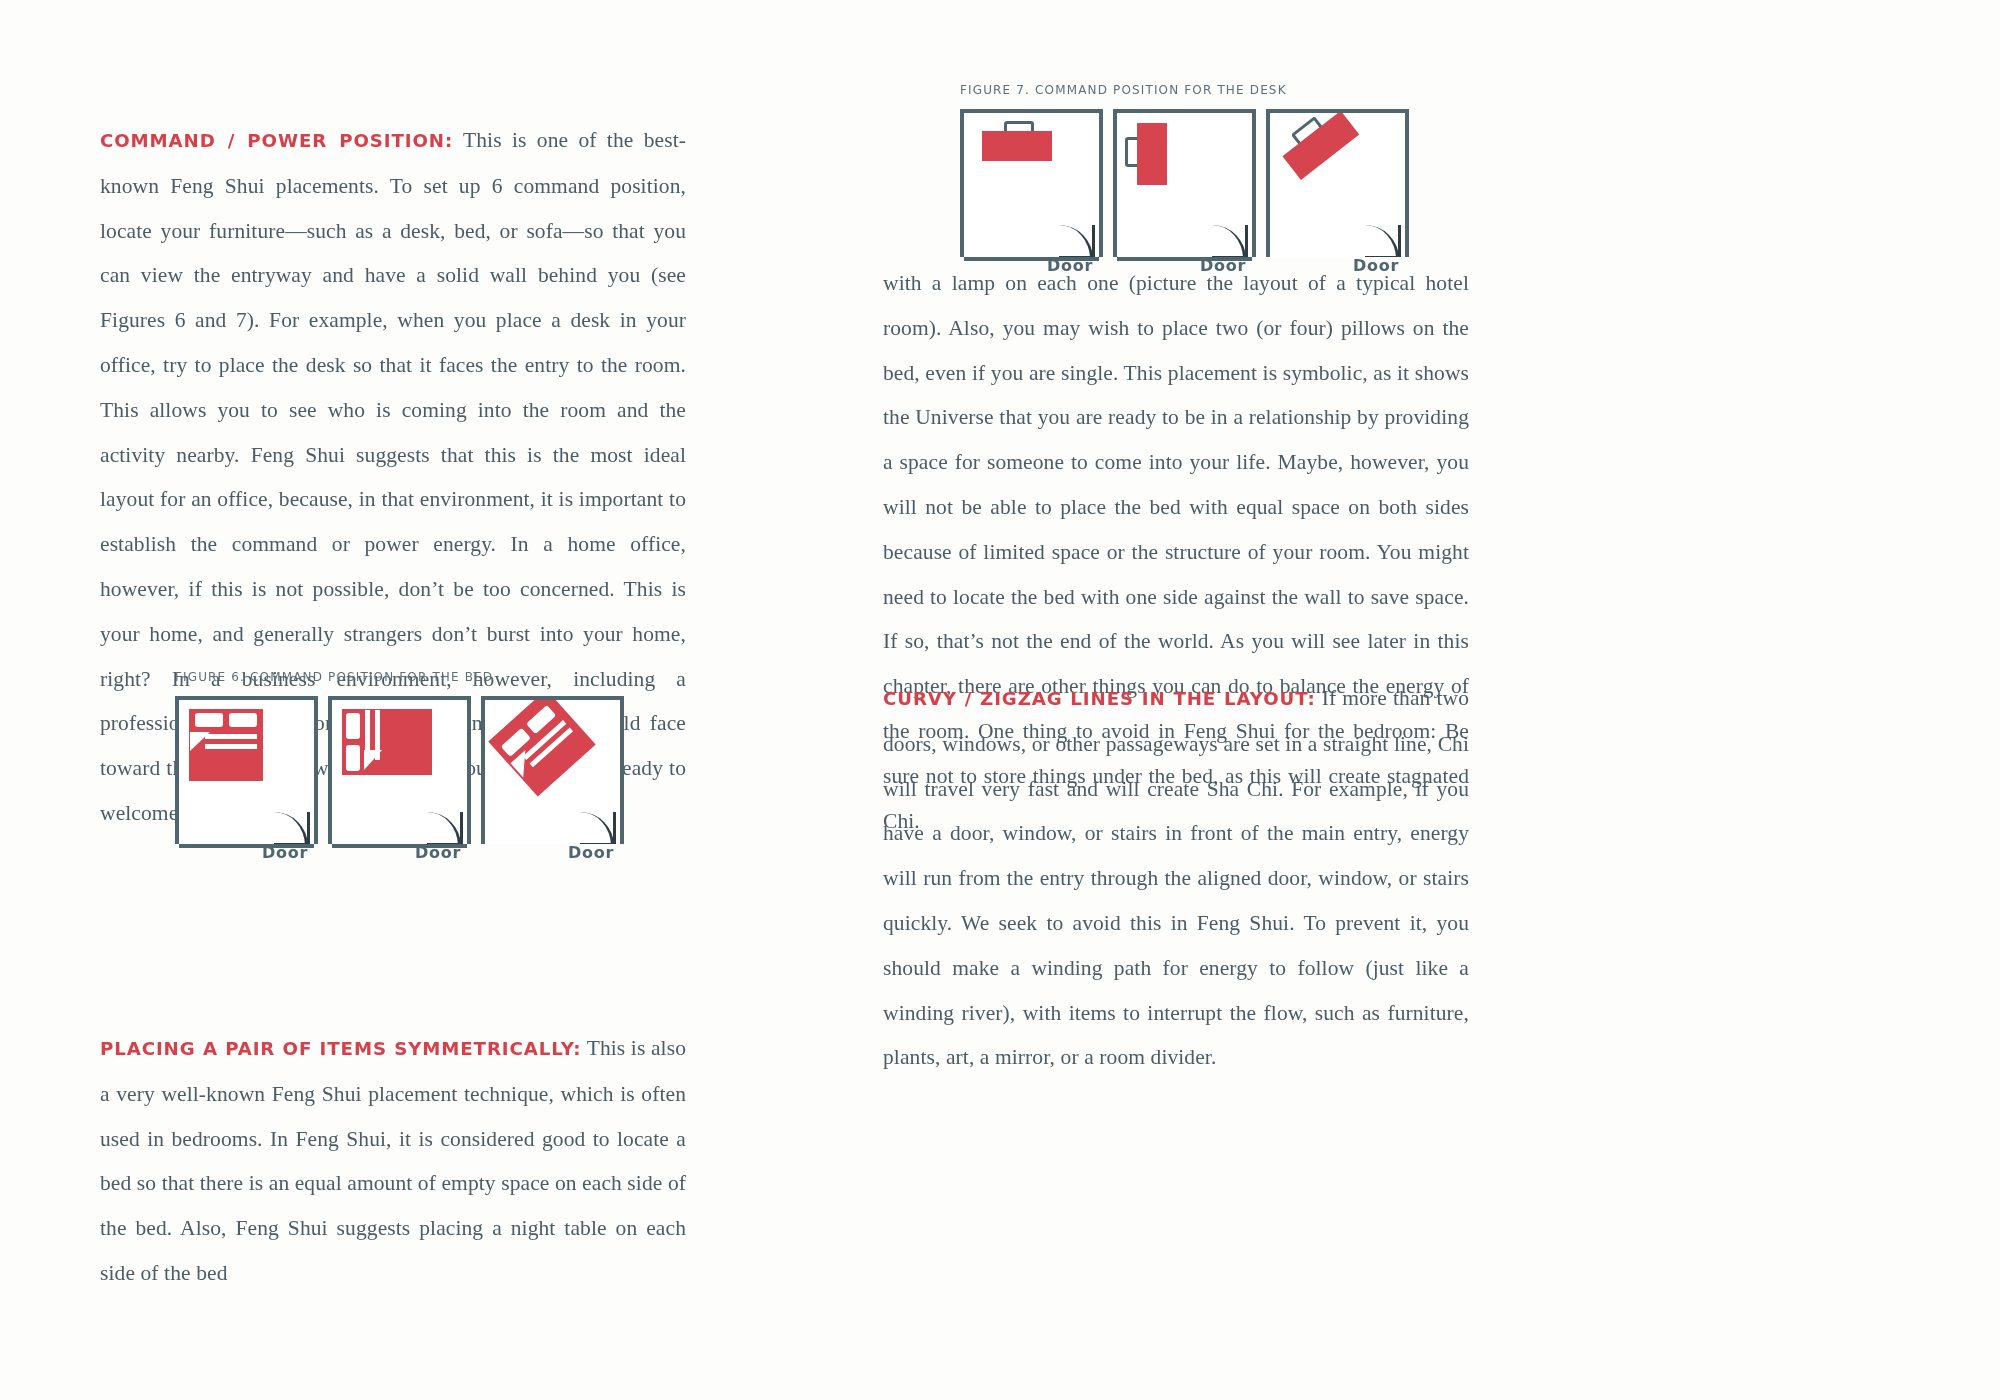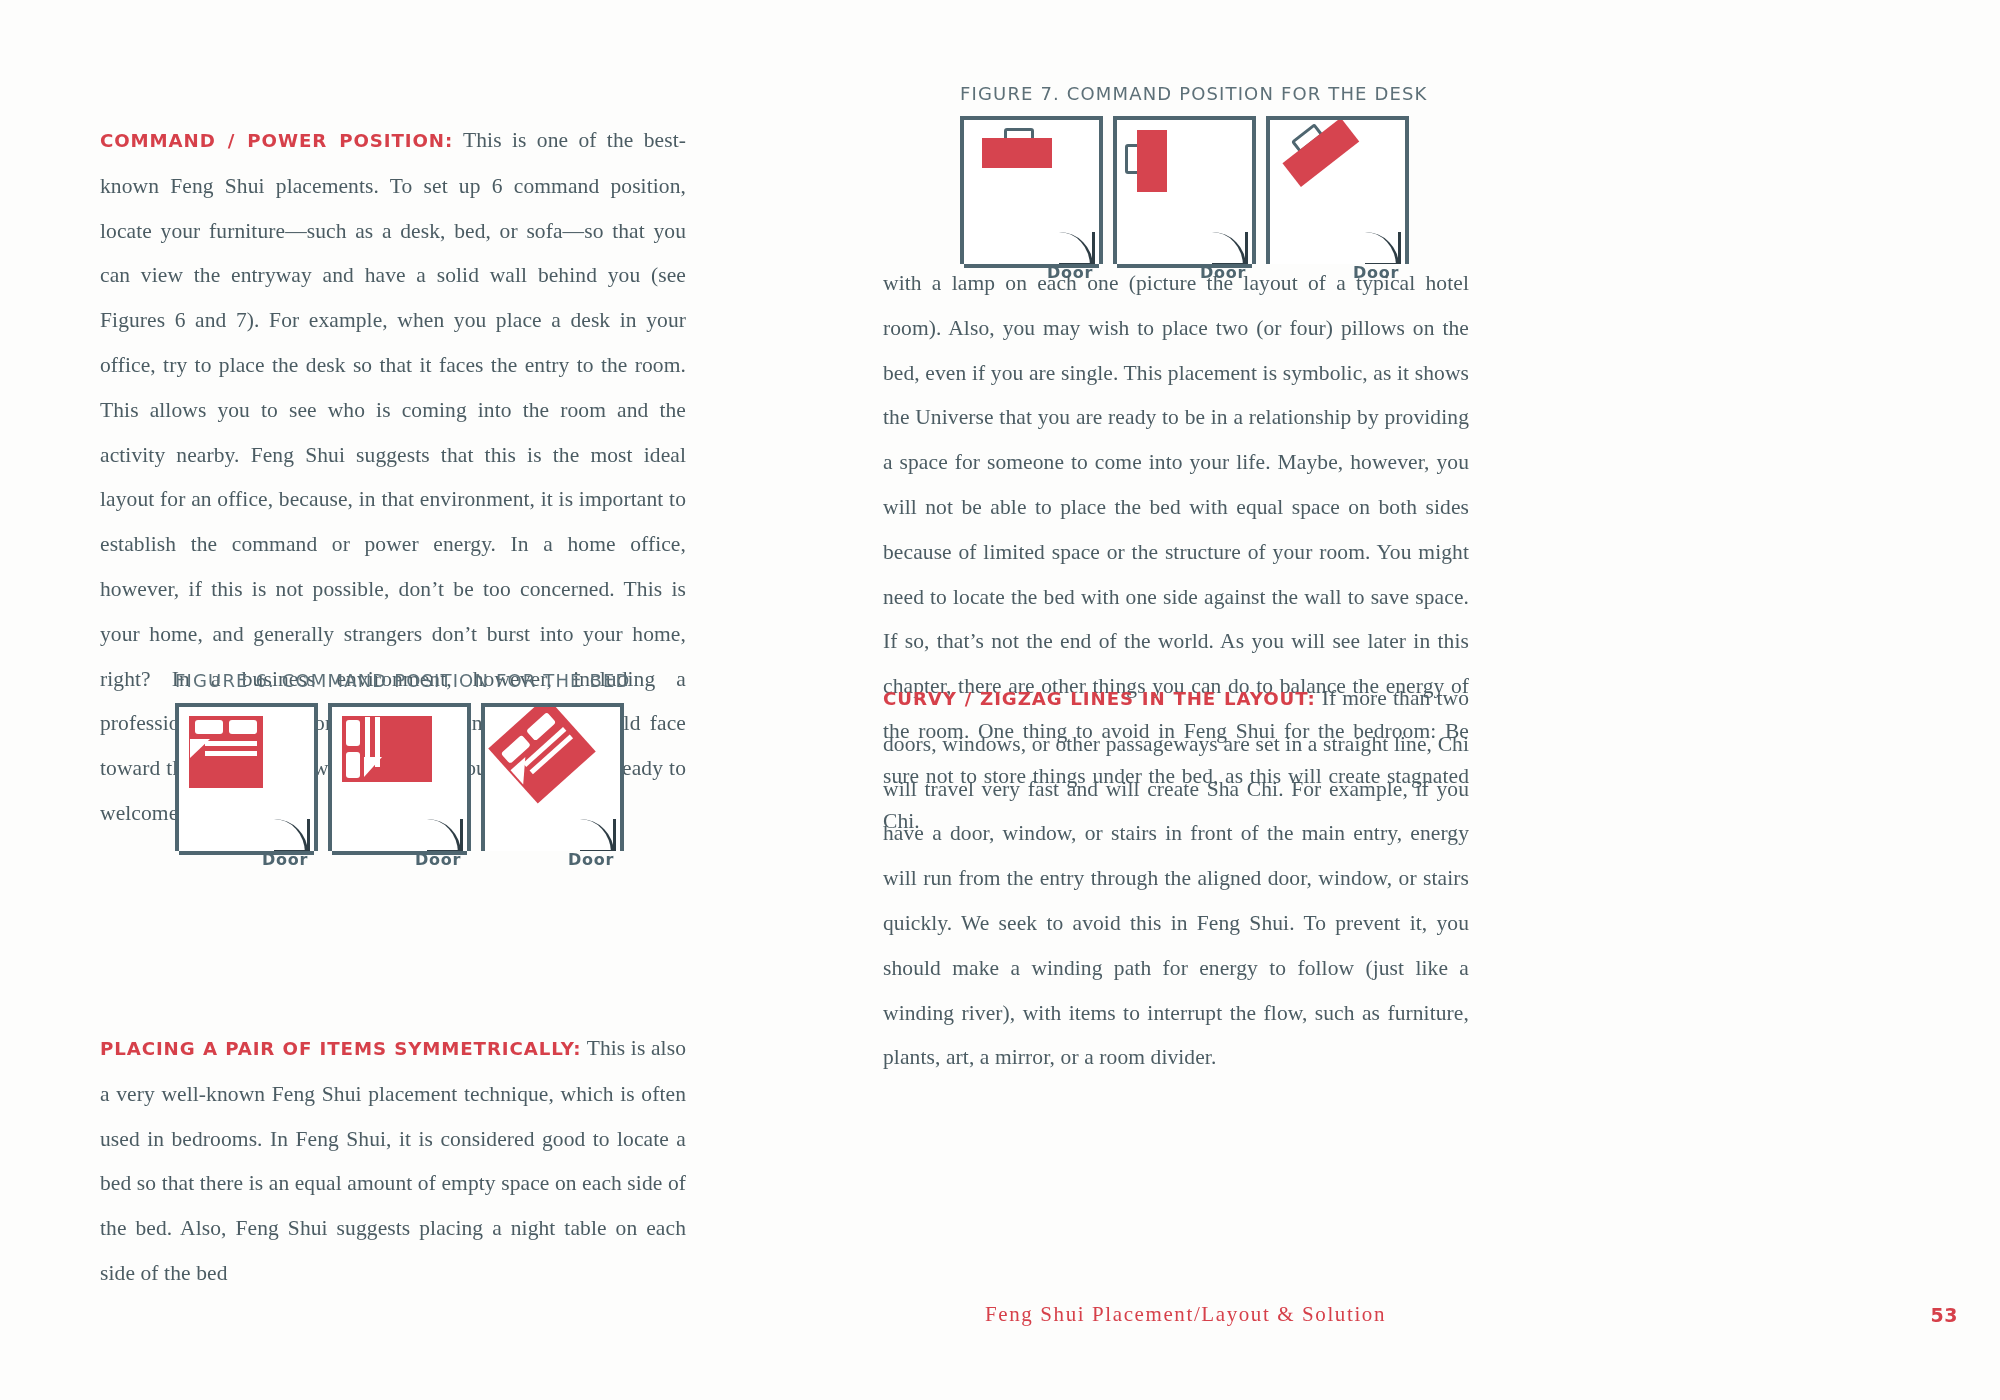--- a/index.html
+++ b/index.html
@@ -43,24 +43,23 @@
     color: #d6404a;
     font-size: 18.2px;
     letter-spacing: 0.9px;
     text-transform: uppercase;
   }
 
   
   .figure { position: absolute; }
   .fig-caption {
     font-family: "DejaVu Sans", sans-serif;
-    font-size: 18px;
+    font-size: 12px;
     letter-spacing: 1.15px;
     color: #5d7078;
-    text-align: center;
     text-transform: uppercase;
     white-space: nowrap;
   }
   .panels { display: flex; gap: 10px; margin-top: 12px; }
   .panel { position: relative; }
   .room {
     position: relative;
     border: 4px solid #4f6670;
     border-bottom: none;
     background: #ffffff;
@@ -278,19 +277,15 @@
         <span>with a lamp on each one (picture the layout of a typical hotel room). Also, you may wish to place two (or four) pillows on the bed, even if you are single. This placement is symbolic, as it shows the Universe that you are ready to be in a relationship by providing a space for someone to come into your life. Maybe, however, you will not be able to place the bed with equal space on both sides because of limited space or the structure of your room. You might need to locate the bed with one side against the wall to save space. If so, that’s not the end of the world. As you will see later in this chapter, there are other things you can do to balance the energy of the room. One thing to avoid in Feng Shui for the bedroom: Be sure not to store things under the bed, as this will create stagnated Chi.</span>
       </p>
     </div>
 
     <div class="col" style="left:-117px; top:676px; width:586px;">
       <p>
         <span class="runhead">Curvy / Zigzag Lines in the Layout:</span><span> If more than two doors, windows, or other passageways are set in a straight line, Chi will travel very fast and will create Sha Chi. For example, if you have a door, window, or stairs in front of the main entry, energy will run from the entry through the aligned door, window, or stairs quickly. We seek to avoid this in Feng Shui. To prevent it, you should make a winding path for energy to follow (just like a winding river), with items to interrupt the flow, such as furniture, plants, art, a mirror, or a room divider.</span>
       </p>
     </div>
 
-    <div class="footer">
-      <div class="runfoot" style="left:-15px; top:-2px;">Feng Shui Placement/Layout &amp; Solution</div>
-      <div class="folio" style="right:42px; top:0;">53</div>
-    </div>
   </div>
 
 </div>
 
 </body></html>

